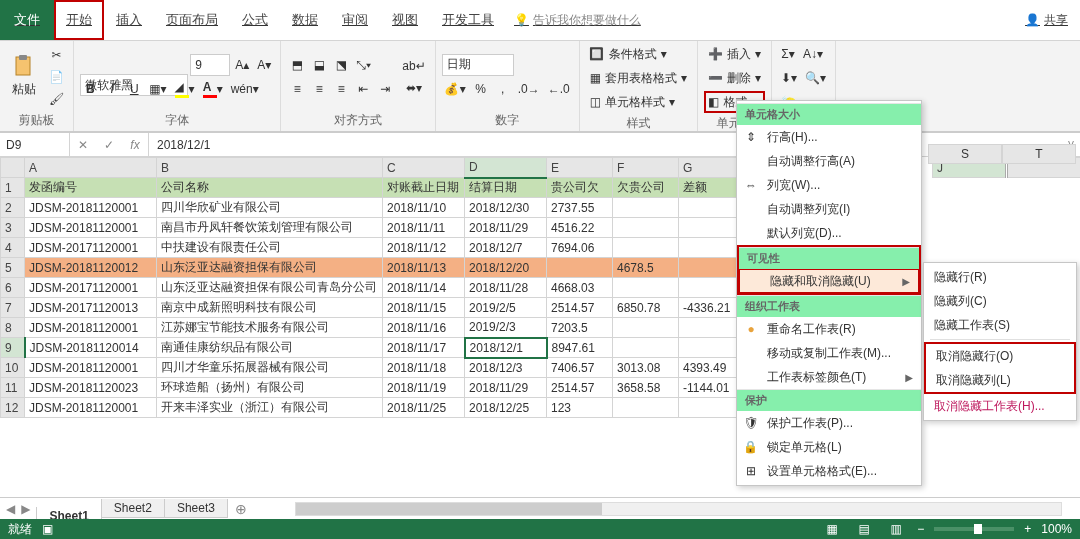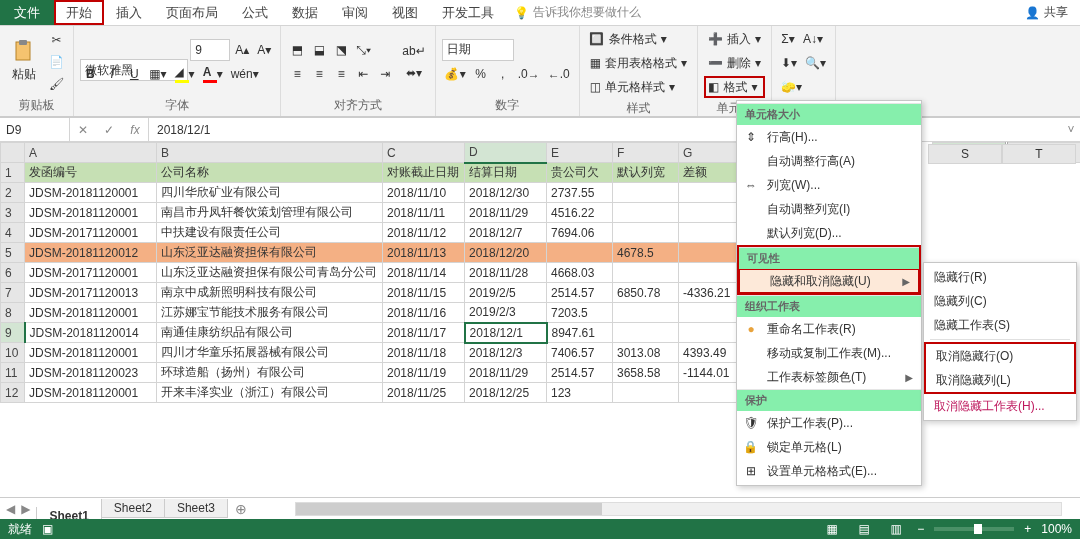--- a/index.html
+++ b/index.html
@@ -1,19 +1,19 @@
 <!DOCTYPE html>
 <html><head>
   <meta charset="utf-8">
   <style>
     * { margin: 0; padding: 0; box-sizing: border-box; }
     body { font-family: "Microsoft YaHei", "微软雅黑", sans-serif; font-size: 12px; color: #333; background: #fff; overflow: hidden; width: 1080px; height: 539px; }
     
     
-    .menubar { display: flex; align-items: stretch; height: 26px; background: #fff; border-bottom: 1px solid #d4d4d4; }
+    .menubar { display: flex; align-items: stretch; height: 41px; background: #fff; border-bottom: 1px solid #d4d4d4; text-decoration: underline; }
     .menu-file { background: #217346; color: #fff; padding: 0 14px; display: flex; align-items: center; font-size: 13px; }
     .menu-tab { padding: 0 12px; display: flex; align-items: center; font-size: 13px; color: #444; cursor: pointer; }
     .menu-tab.active { border: 2px solid #c00000; padding: 0 10px; }
     .menu-tell { display: flex; align-items: center; color: #888; gap: 4px; margin-left: 8px;}
     .menu-spacer { flex: 1; }
     .menu-share { display: flex; align-items: center; padding: 0 12px; gap: 4px; color: #444; }
     
     
     .ribbon { display: flex; height: 92px; background: #f3f3f3; border-bottom: 2px solid #ccc; }
     .ribbon-group { border-right: 1px solid #dcdcdc; display: flex; flex-direction: column; padding: 2px 6px 0 6px; }
@@ -284,21 +284,21 @@
       <th class="col-header">F</th>
       <th class="col-header">G</th>
     </tr>
     <tr>
       <th class="row-header">1</th>
       <td class="data-header">发函编号</td>
       <td class="data-header">公司名称</td>
       <td class="data-header">对账截止日期</td>
       <td class="data-header">结算日期</td>
       <td class="data-header">贵公司欠</td>
-      <td class="data-header">默认列宽</td>
+      <td class="data-header">欠贵公司</td>
       <td class="data-header">差额</td>
     </tr>
     </tbody>
       <tbody id="grid-rows">
         <tr>
           <th class="row-header">2</th>
           <td>JDSM-20181120001</td>
           <td>四川华欣矿业有限公司</td>
           <td>2018/11/10</td>
           <td>2018/12/30</td>

